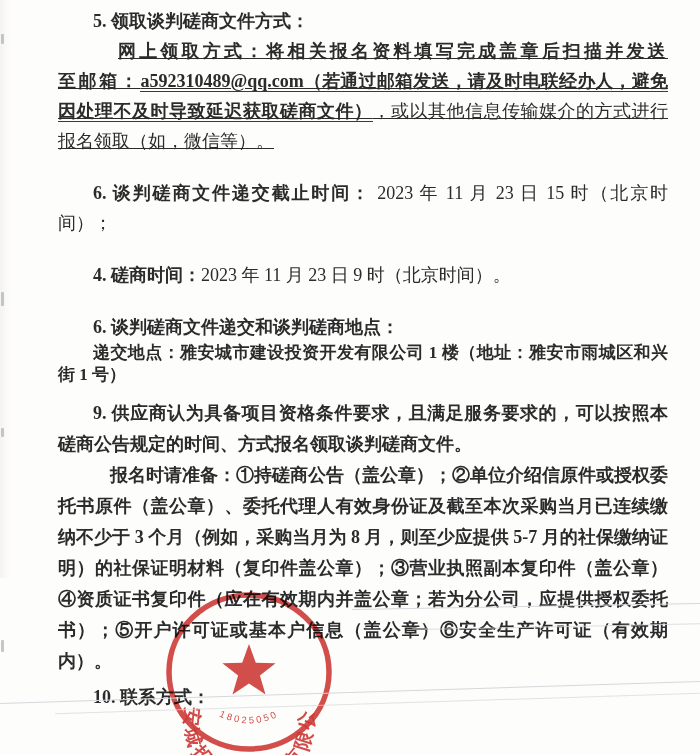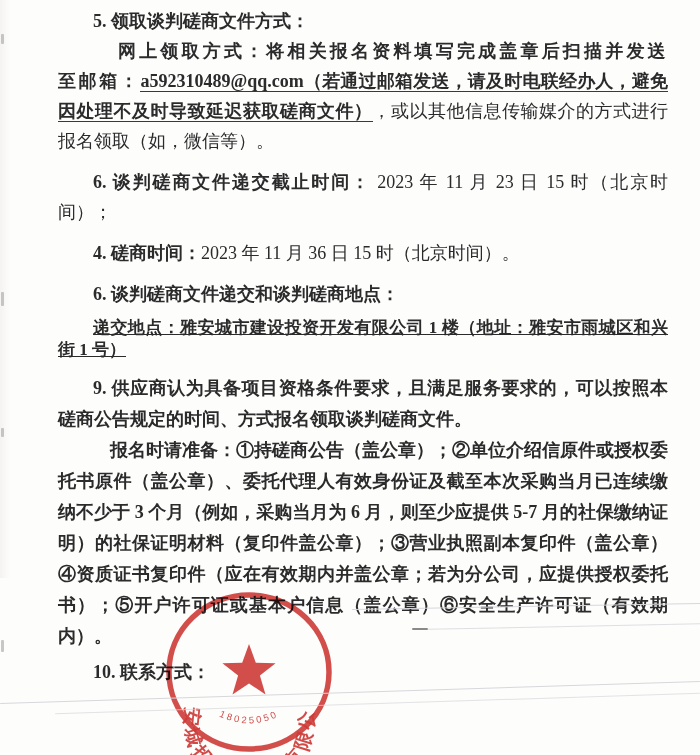--- a/index.html
+++ b/index.html
@@ -15,27 +15,27 @@
     width:700px;height:578px;
     box-sizing:border-box;
     padding:6px 32px 0 58px;
     background:linear-gradient(90deg,#f4f3f1 0px,#fdfdfc 10px);
   }
   p{margin:0;padding:0;text-align:justify;}
   .fs{font-size:18px;line-height:30px;}
   .b{font-weight:bold;}
   .u{border-bottom:1.6px solid #3a3a3a;}
   .indent{text-indent:35px;}
-  .hang{margin-left:-25px;padding-left:25px;text-indent:60px;}
+  .hang{margin-left:-25px;padding-left:25px;text-indent:60px;text-decoration:underline;}
   .blank-slot{
     display:inline-block;min-width:78px;text-align:center;
     border-bottom:1.8px solid #3a3a3a;font-weight:bold;
   }
   .spread{letter-spacing:2.4px;}
-  .sec{margin-top:11px;}
+  .sec{margin-top:22px;}
   .tight{line-height:22px;font-size:17px;}
   .p9{margin-top:12px;line-height:31px;}
   .p9b{line-height:31px;text-indent:52px;}
   .contact{line-height:32px;margin-top:1px;}
   .val{font-weight:normal;}
   
   .seal{
     position:absolute;left:163px;top:590px;width:172px;height:166px;
     mix-blend-mode:multiply;opacity:.92;pointer-events:none;
   }
@@ -50,31 +50,31 @@
 
 <div class="page">
 
   <p class="fs indent b"><span>5. 领取谈判磋商文件方式：</span></p>
 
 
   <p class="fs hang"><span class="b spread">网上领取方式：将相关报名资料填写完成盖章后扫描并发送至邮箱：</span><span class="b u">a592310489@qq.com（若通过邮箱发送，请及时电联经办人，避免因处理不及时导致延迟获取磋商文件）</span><span>，或以其他信息传输媒介的方式进行报名领取（如，微信等）。</span></p>
 
   <p class="fs indent sec"><span class="b">6. 谈判磋商文件递交截止时间：</span><span class="val"> 2023 年 11 月 23 日 15 时（北京时间）；</span></p>
 
-  <p class="fs indent sec"><span class="b">4. 磋商时间：</span><span class="val">2023 年 11 月 36 日 15 时（北京时间）。</span></p>
+  <p class="fs indent sec"><span class="b">4. 磋商时间：</span><span class="val">2023 年 11 月 23 日 9 时（北京时间）。</span></p>
 
   <p class="fs indent sec b"><span>6. 谈判磋商文件递交和谈判磋商地点：</span></p>
 
-  <div style="margin-top:8px;text-decoration:underline;">
+  <div style="margin-top:0;">
     <p class="fs tight indent b"><span>递交地点：雅安城市建设投资开发有限公司 1 楼（地址：雅安市雨城区和兴街 1 号）</span></p>
   </div>
 
   <p class="fs indent b p9"><span>9. 供应商认为具备项目资格条件要求，且满足服务要求的，可以按照本磋商公告规定的时间、方式报名领取谈判磋商文件。</span></p>
 
-  <p class="fs b p9b"><span>报名时请准备：①持磋商公告（盖公章）；②单位介绍信原件或授权委托书原件（盖公章）、委托代理人有效身份证及截至本次采购当月已连续缴纳不少于 3 个月（例如，采购当月为 6 月，则至少应提供 5-7 月的社保缴纳证明）的社保证明材料（复印件盖公章）；③营业执照副本复印件（盖公章）④资质证书复印件（应在有效期内并盖公章；若为分公司，应提供授权委托书）；⑤开户许可证或基本户信息（盖公章）⑥安全生产许可证（有效期内）。</span></p>
+  <p class="fs b p9b"><span>报名时请准备：①持磋商公告（盖公章）；②单位介绍信原件或授权委托书原件（盖公章）、委托代理人有效身份证及截至本次采购当月已连续缴纳不少于 3 个月（例如，采购当月为 8 月，则至少应提供 5-7 月的社保缴纳证明）的社保证明材料（复印件盖公章）；③营业执照副本复印件（盖公章）④资质证书复印件（应在有效期内并盖公章；若为分公司，应提供授权委托书）；⑤开户许可证或基本户信息（盖公章）⑥安全生产许可证（有效期内）。</span></p>
 
   <p class="fs indent b contact" style="margin-top:4px;"><span>10. 联系方式：</span></p>
 
   <svg class="seal" viewBox="0 0 172 166" xmlns="http://www.w3.org/2000/svg">
     <defs>
       <path id="seal-arc" d="M 28 107.8 A 64 61 0 1 0 144 107.8" fill="none"></path>
       <path id="seal-bottom-arc" d="M 44 118 A 62 58 0 0 0 128 118" fill="none"></path>
     </defs>
     <ellipse cx="86" cy="82" rx="80" ry="77" fill="none" stroke="#cb2a27" stroke-width="5.5" opacity="0.9"></ellipse>
     <polygon points="77,44 83.8,62.7 103.6,63.3 87.9,75.6 93.5,94.6 77,83.5 60.5,94.6 66.1,75.6 50.4,63.3 70.2,62.7" fill="#cb2a27" opacity="0.9" transform="translate(9,10)"></polygon>

